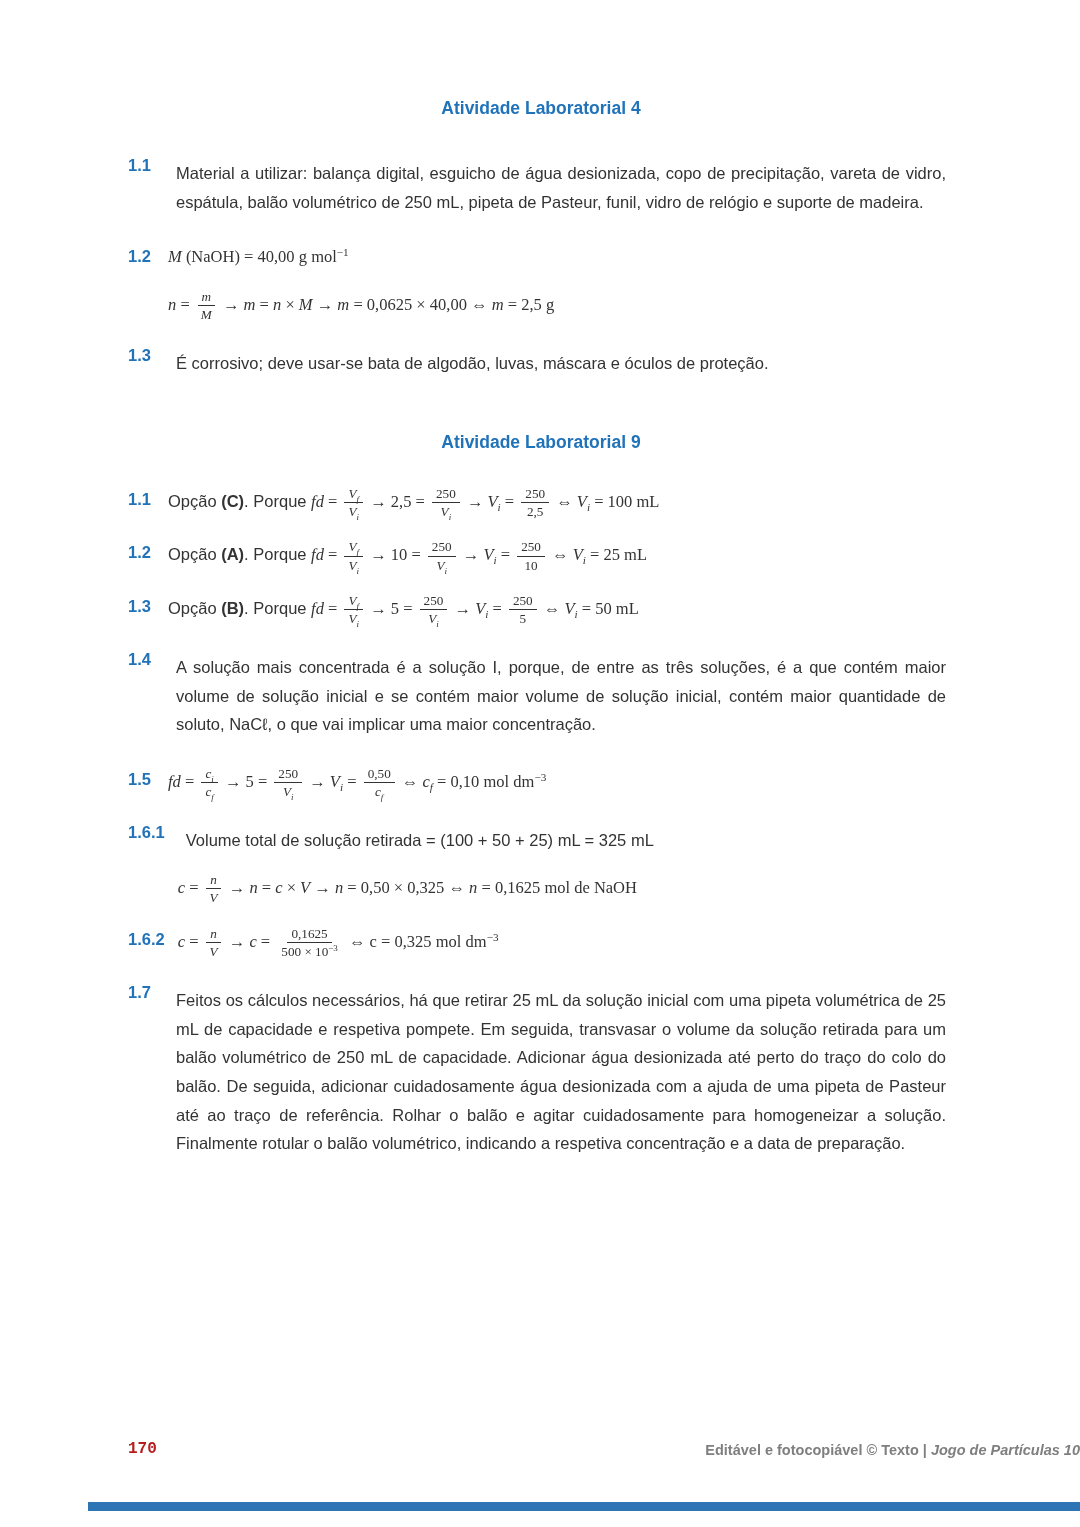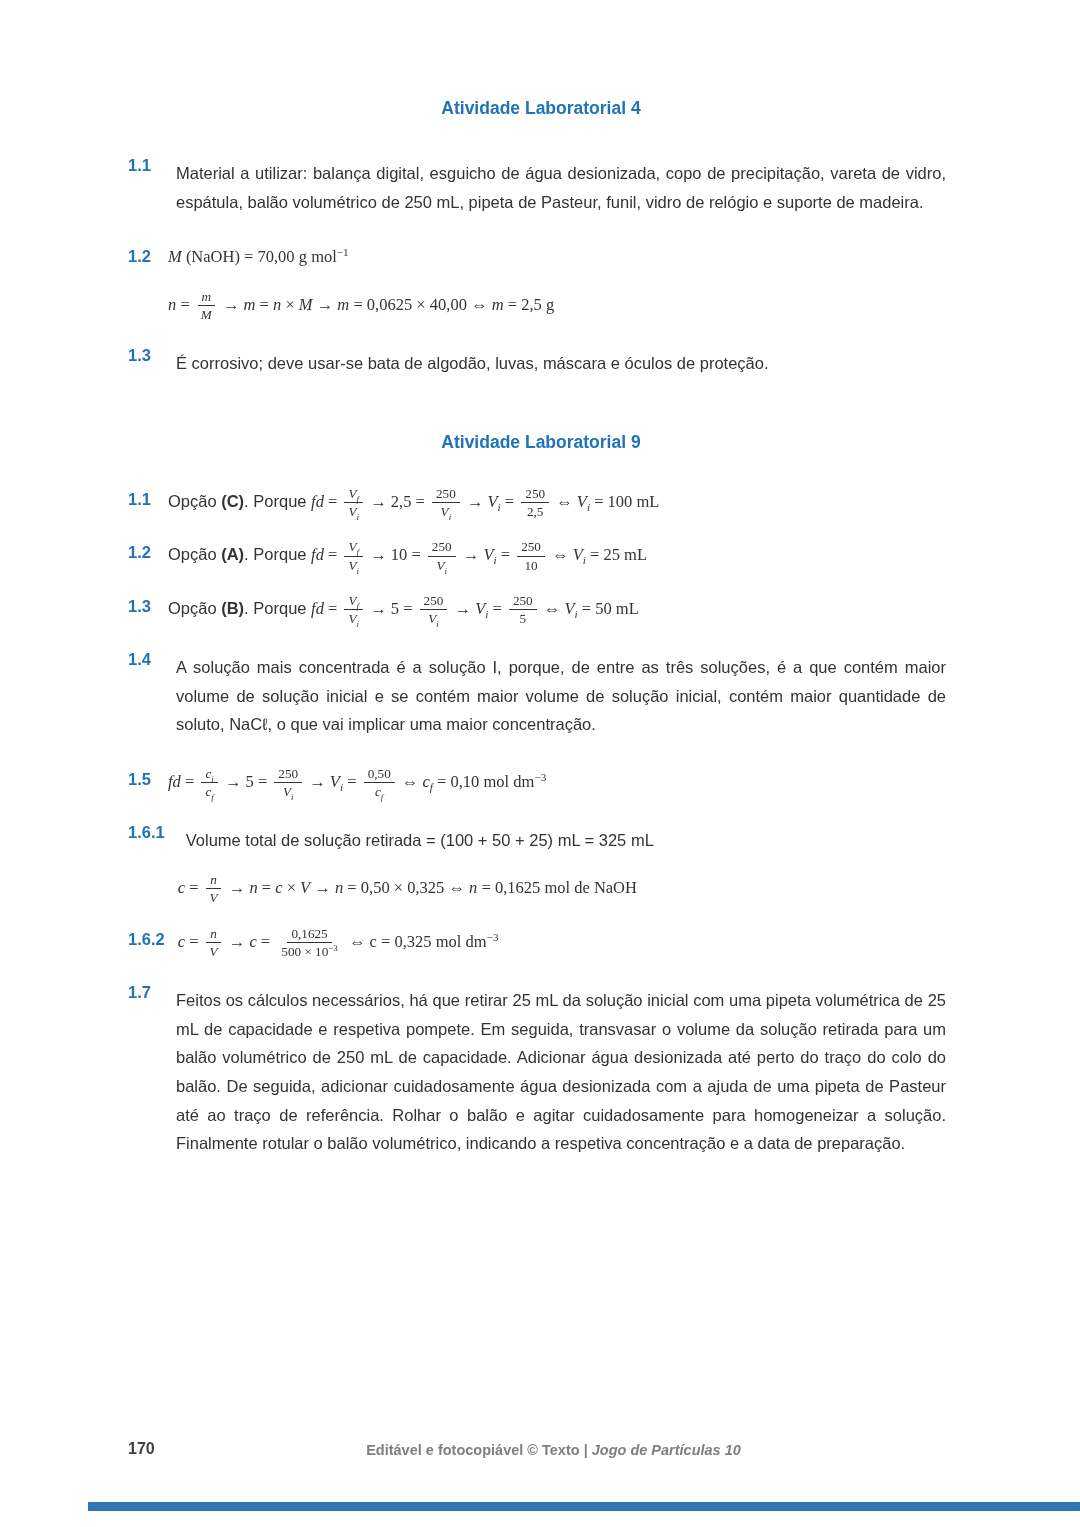--- a/index.html
+++ b/index.html
@@ -80,26 +80,27 @@
   .footer{
     position:absolute;
     top:1440px;left:0;right:0;
     height:24px;
   }
   .page-number{
     position:absolute;
     left:128px;top:0;
     font-weight:bold;
     font-size:16px;
-    color:#404040;
+    color:#b91c1c;
+    font-family:Liberation Mono, monospace;
   }
   .credit{
     position:absolute;
     left:0;right:0;top:2px;
-    text-align:center;
+    text-align:right;
     color:var(--gray);
     font-weight:bold;
     font-size:14.5px;
     padding-left:27px;
   }
   .credit em{font-style:italic;}
   .bottom-bar{
     position:absolute;
     top:1502px;
     left:88px;right:0;
@@ -115,21 +116,21 @@
       <h2 class="section-title">Atividade Laboratorial 4</h2>
       <div class="item">
         <span class="item-num">1.1</span>
         <div class="item-body">
           <p class="par">Material a utilizar: balança digital, esguicho de água desionizada, copo de precipitação, vareta de vidro, espátula, balão volumétrico de 250 mL, pipeta de Pasteur, funil, vidro de relógio e suporte de madeira.</p>
         </div>
       </div>
       <div class="item">
         <span class="item-num">1.2</span>
         <div class="item-body">
-          <div class="math-line"><span class="mi">M</span><span class="mt"> (NaOH) = 70,00 g </span><span class="mt">mol<sup>−1</sup></span></div>
+          <div class="math-line"><span class="mi">M</span><span class="mt"> (NaOH) = 40,00 g </span><span class="mt">mol<sup>−1</sup></span></div>
           <div class="math-line"><span class="mi">n</span><span class="mt"> = </span><span class="frac">
               <span class="num"><span class="mi">m</span></span>
               <span class="den"><span class="mi">M</span></span>
             </span><span class="mt"> → </span><span class="mi">m</span><span class="mt"> = </span><span class="mi">n</span><span class="mt"> × </span><span class="mi">M</span><span class="mt"> → </span><span class="mi">m</span><span class="mt"> = 0,0625 × 40,00 ⇔ </span><span class="mi">m</span><span class="mt"> = 2,5 g</span></div>
         </div>
       </div>
       <div class="item">
         <span class="item-num">1.3</span>
         <div class="item-body">
           <p class="par">É corrosivo; deve usar-se bata de algodão, luvas, máscara e óculos de proteção.</p>

